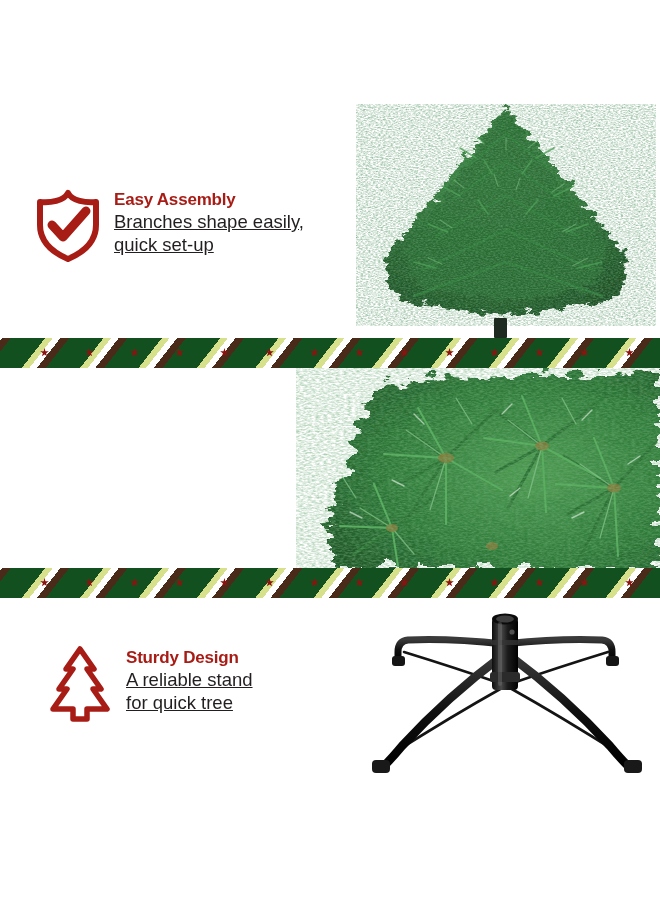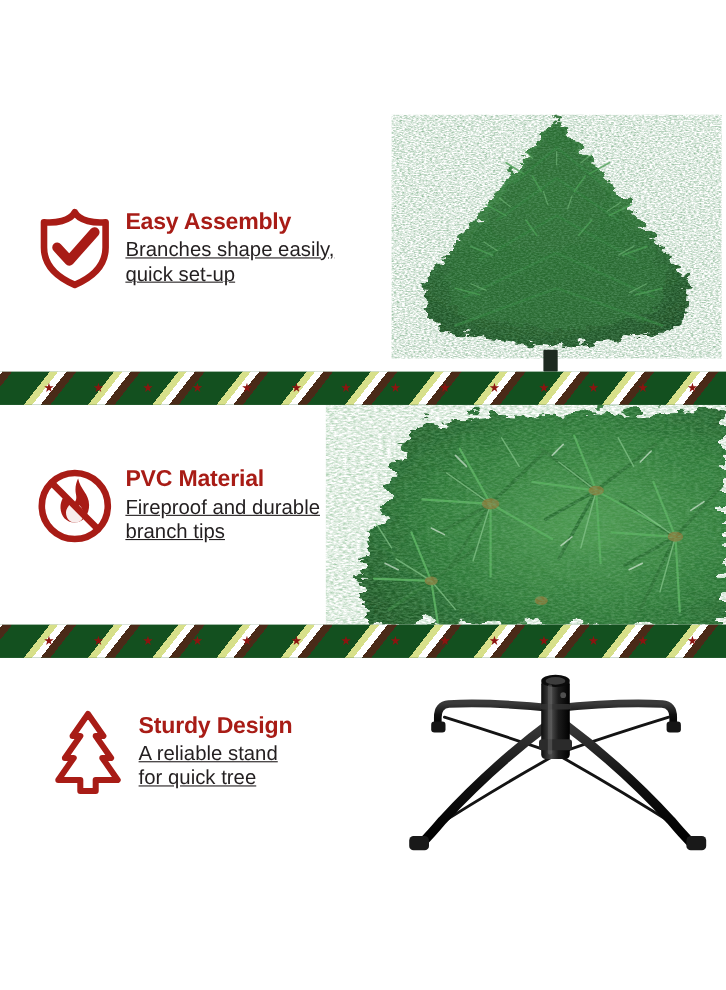--- a/index.html
+++ b/index.html
@@ -37,21 +37,21 @@
     align-items: center;
     justify-content: center;
   }
   .feature-text {
     margin-left: 10px;
     padding-top: 4px;
     flex: 1 1 auto;
   }
   .feature-title {
     color: #A81C16;
-    font-size: 21px;
+    font-size: 17px;
     font-weight: bold;
     line-height: 1.12;
     letter-spacing: -0.2px;
     margin: 0 0 2px 0;
     white-space: nowrap;
   }
   .feature-desc {
     color: #231F20;
     font-size: 18.5px;
     line-height: 1.24;
@@ -232,39 +232,20 @@
       <span class="dot" style="left:355px"></span>
       <span class="dot" style="left:400px"></span>
       <span class="dot" style="left:445px"></span>
       <span class="dot" style="left:490px"></span>
       <span class="dot" style="left:535px"></span>
       <span class="dot" style="left:580px"></span>
       <span class="dot" style="left:625px"></span>
     </div>
   </div>
 
-  <div class="feature" id="feature-pvc-material">
-    <div class="feature-icon">
-      <svg width="70" height="70" viewBox="0 0 70 70" aria-hidden="true">
-        <circle cx="35" cy="35" r="30" fill="none" stroke="#A81C16" stroke-width="6"></circle>
-        <path d="M38 10 C40 20 48 24 48 34 C48 44 42 50 35 50 C27 50 22 44 22 36
-                 C22 30 25 27 27 23 C27 29 30 32 33 32 C36 32 37 28 36 24
-                 C35 19 36 14 38 10 Z" fill="#A81C16"></path>
-        <path d="M35 50 C30 50 27 46 27 41 C27 37 30 35 31 32
-                 C32 36 34 38 36 38 C38 38 39 36 39 34
-                 C42 37 43 40 43 42 C43 47 40 50 35 50 Z" fill="#ffffff" opacity="0.92"></path>
-        <path d="M14 14 L56 56" stroke="#A81C16" stroke-width="6" stroke-linecap="round"></path>
-      </svg>
-    </div>
-    <div class="feature-text">
-      <p class="feature-title">PVC Material</p>
-      <p class="feature-desc">Fireproof and durable
-branch tips</p>
-    </div>
-  </div>
 
   <div class="photo" id="photo-needles">
     <svg width="364" height="200" viewBox="0 0 364 200" aria-hidden="true">
       <defs>
         <radialGradient id="needMass" cx="62%" cy="52%" r="72%">
           <stop offset="0%" stop-color="#4e9b52"></stop>
           <stop offset="60%" stop-color="#2f7a39"></stop>
           <stop offset="100%" stop-color="#1f5527"></stop>
         </radialGradient>
         <filter id="needRough" x="-15%" y="-15%" width="130%" height="130%">

